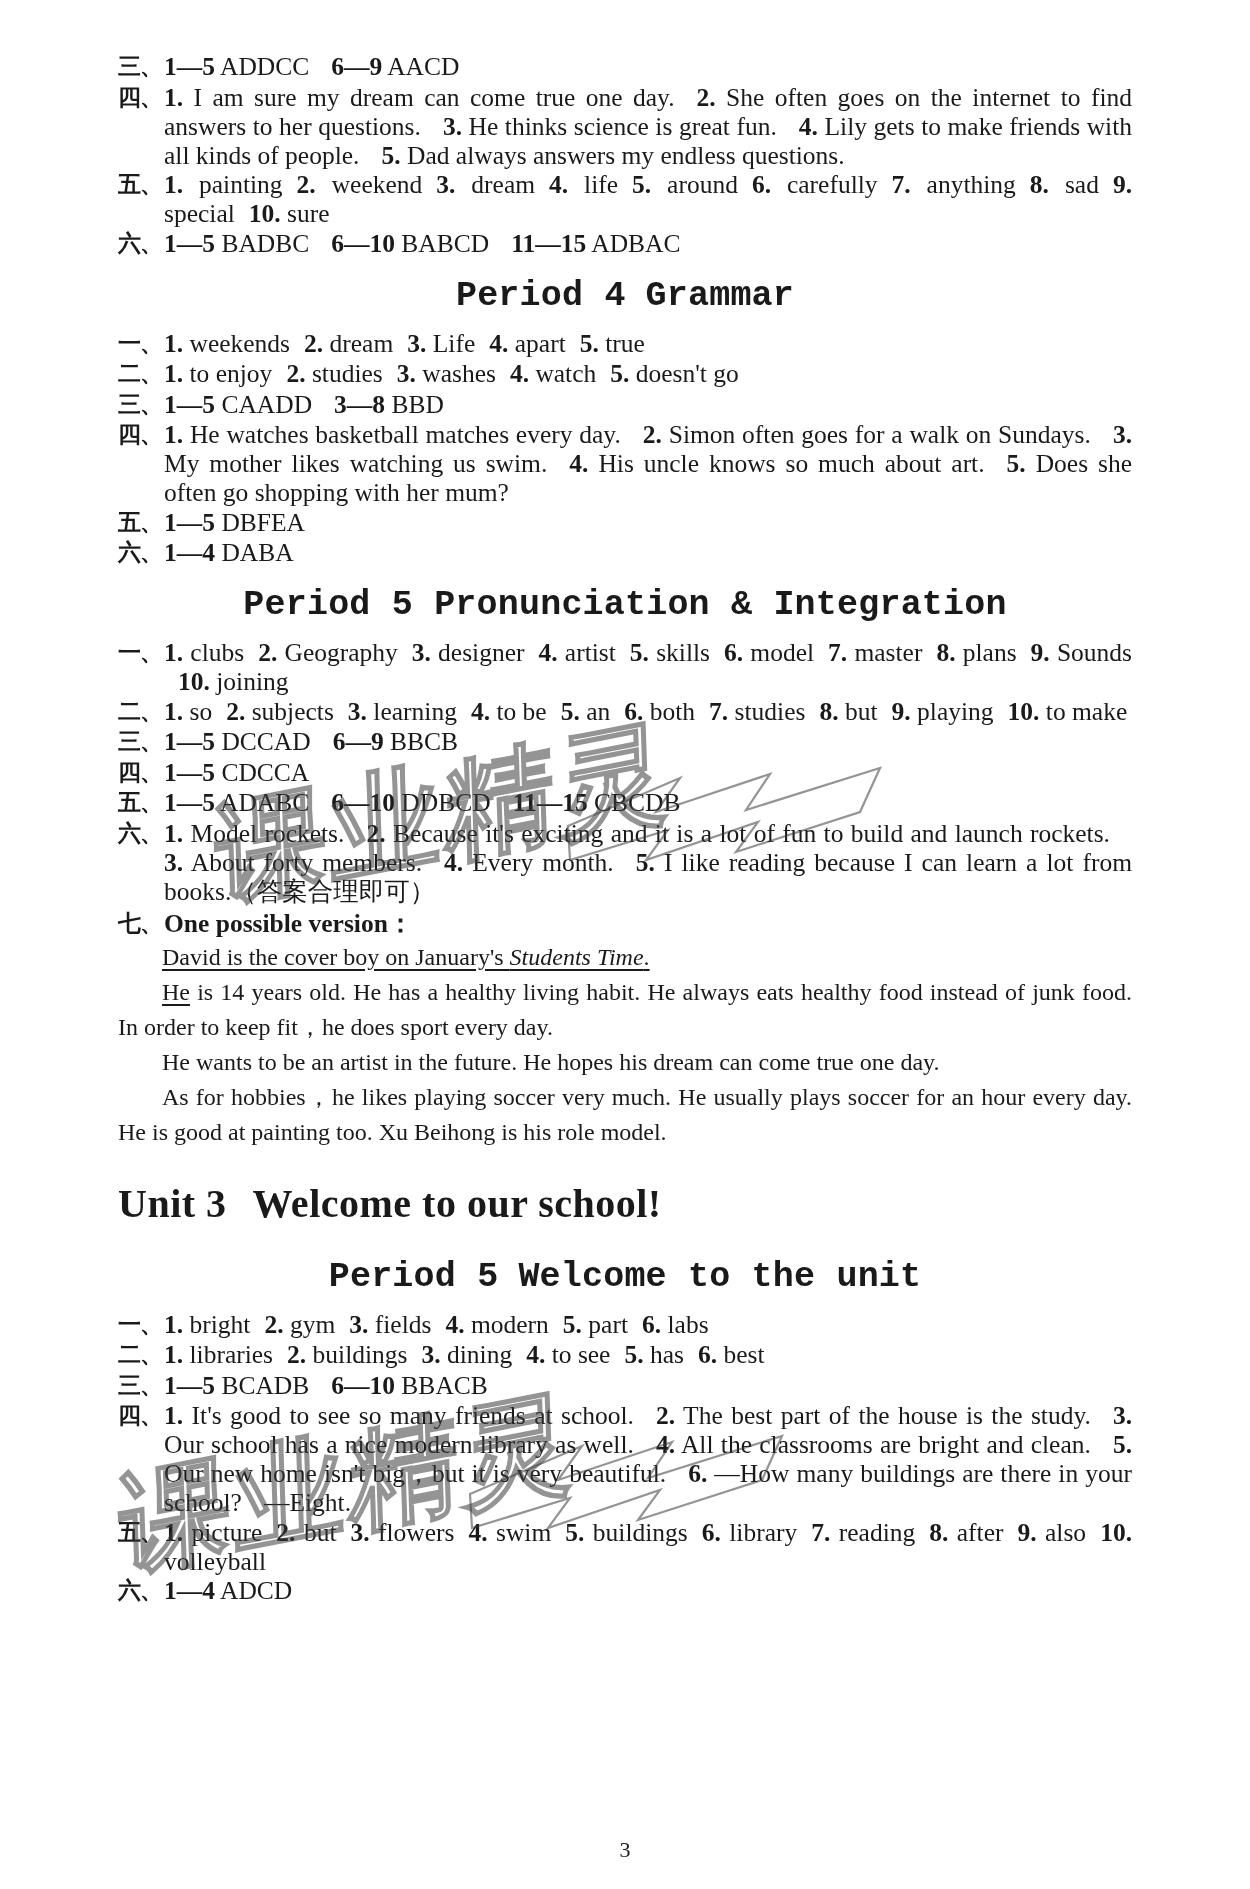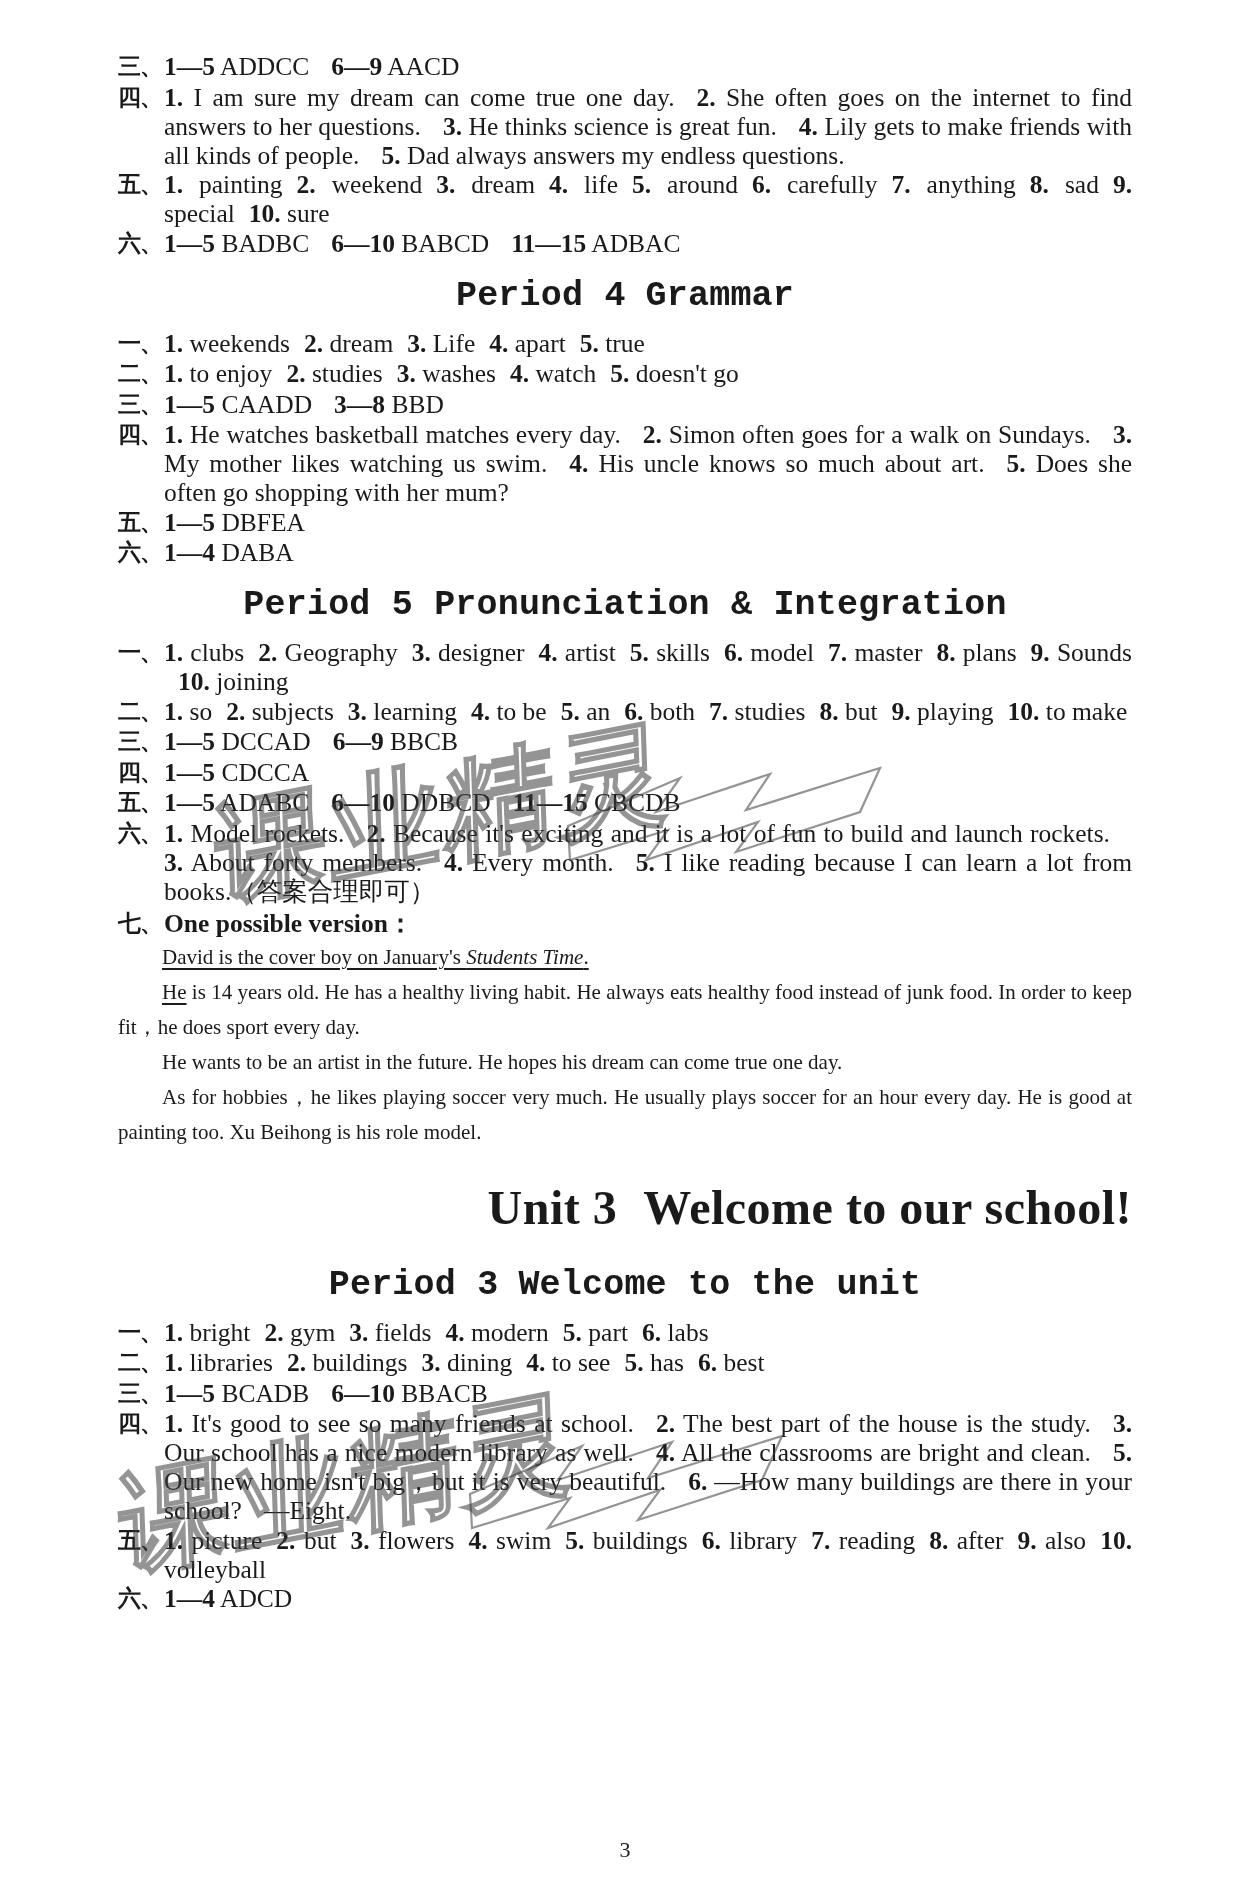--- a/index.html
+++ b/index.html
@@ -61,39 +61,39 @@
     text-align: center;
     font-weight: bold;
     font-size: 35px;
     letter-spacing: 0.2px;
     margin: 17px 0 13px 0;
     font-family: Liberation Mono, monospace;
   }
   .period-head .gap { display: inline-block; width: 20px; }
 
   .unit-head {
-    text-align: right;
+    text-align: left;
     font-weight: bold;
-    font-size: 48px;
+    font-size: 40px;
     letter-spacing: 0.5px;
     margin: 30px 0 30px 0;
   }
   .unit-head .gap { display: inline-block; width: 26px; }
 
   
   .comp-head {
     display: flex;
     align-items: baseline;
     font-size: 25.5px;
     line-height: 32px;
     font-weight: bold;
     margin-top: 2px;
   }
   .comp-body {
-    font-size: 21px;
+    font-size: 24px;
     line-height: 35px;
     text-align: justify;
     text-align-last: left;
   }
   .comp-body p {
     margin: 0;
     text-indent: 44px;
   }
   .u { text-decoration: underline; text-underline-offset: 4px; }
   .it { font-style: italic; }
@@ -253,21 +253,21 @@
       <p>He wants to be an artist in the future. He hopes his dream can come true one day.</p>
       <p>As for hobbies，he likes playing soccer very much. He usually plays soccer for an hour every day. He is good at painting too. Xu Beihong is his role model.</p>
     </div>
   </div>
 
   <div class="unit-head">
     <span>Unit 3</span><span class="gap"></span><span>Welcome to our school!</span>
   </div>
 
   <div class="period-head">
-    <span>Period 3</span><span class="gap"></span><span>Welcome to the unit</span>
+    <span>Period 5</span><span class="gap"></span><span>Welcome to the unit</span>
   </div>
 
   <div>
 
     <div class="ans-line">
       <span class="cn-num b">一、</span>
       <span class="ans-body nowrap"><b>1.</b> bright<span class="sp2"></span><b>2.</b> gym<span class="sp2"></span><b>3.</b> fields<span class="sp2"></span><b>4.</b> modern<span class="sp2"></span><b>5.</b> part<span class="sp2"></span><b>6.</b> labs</span>
     </div>
 
     <div class="ans-line">

